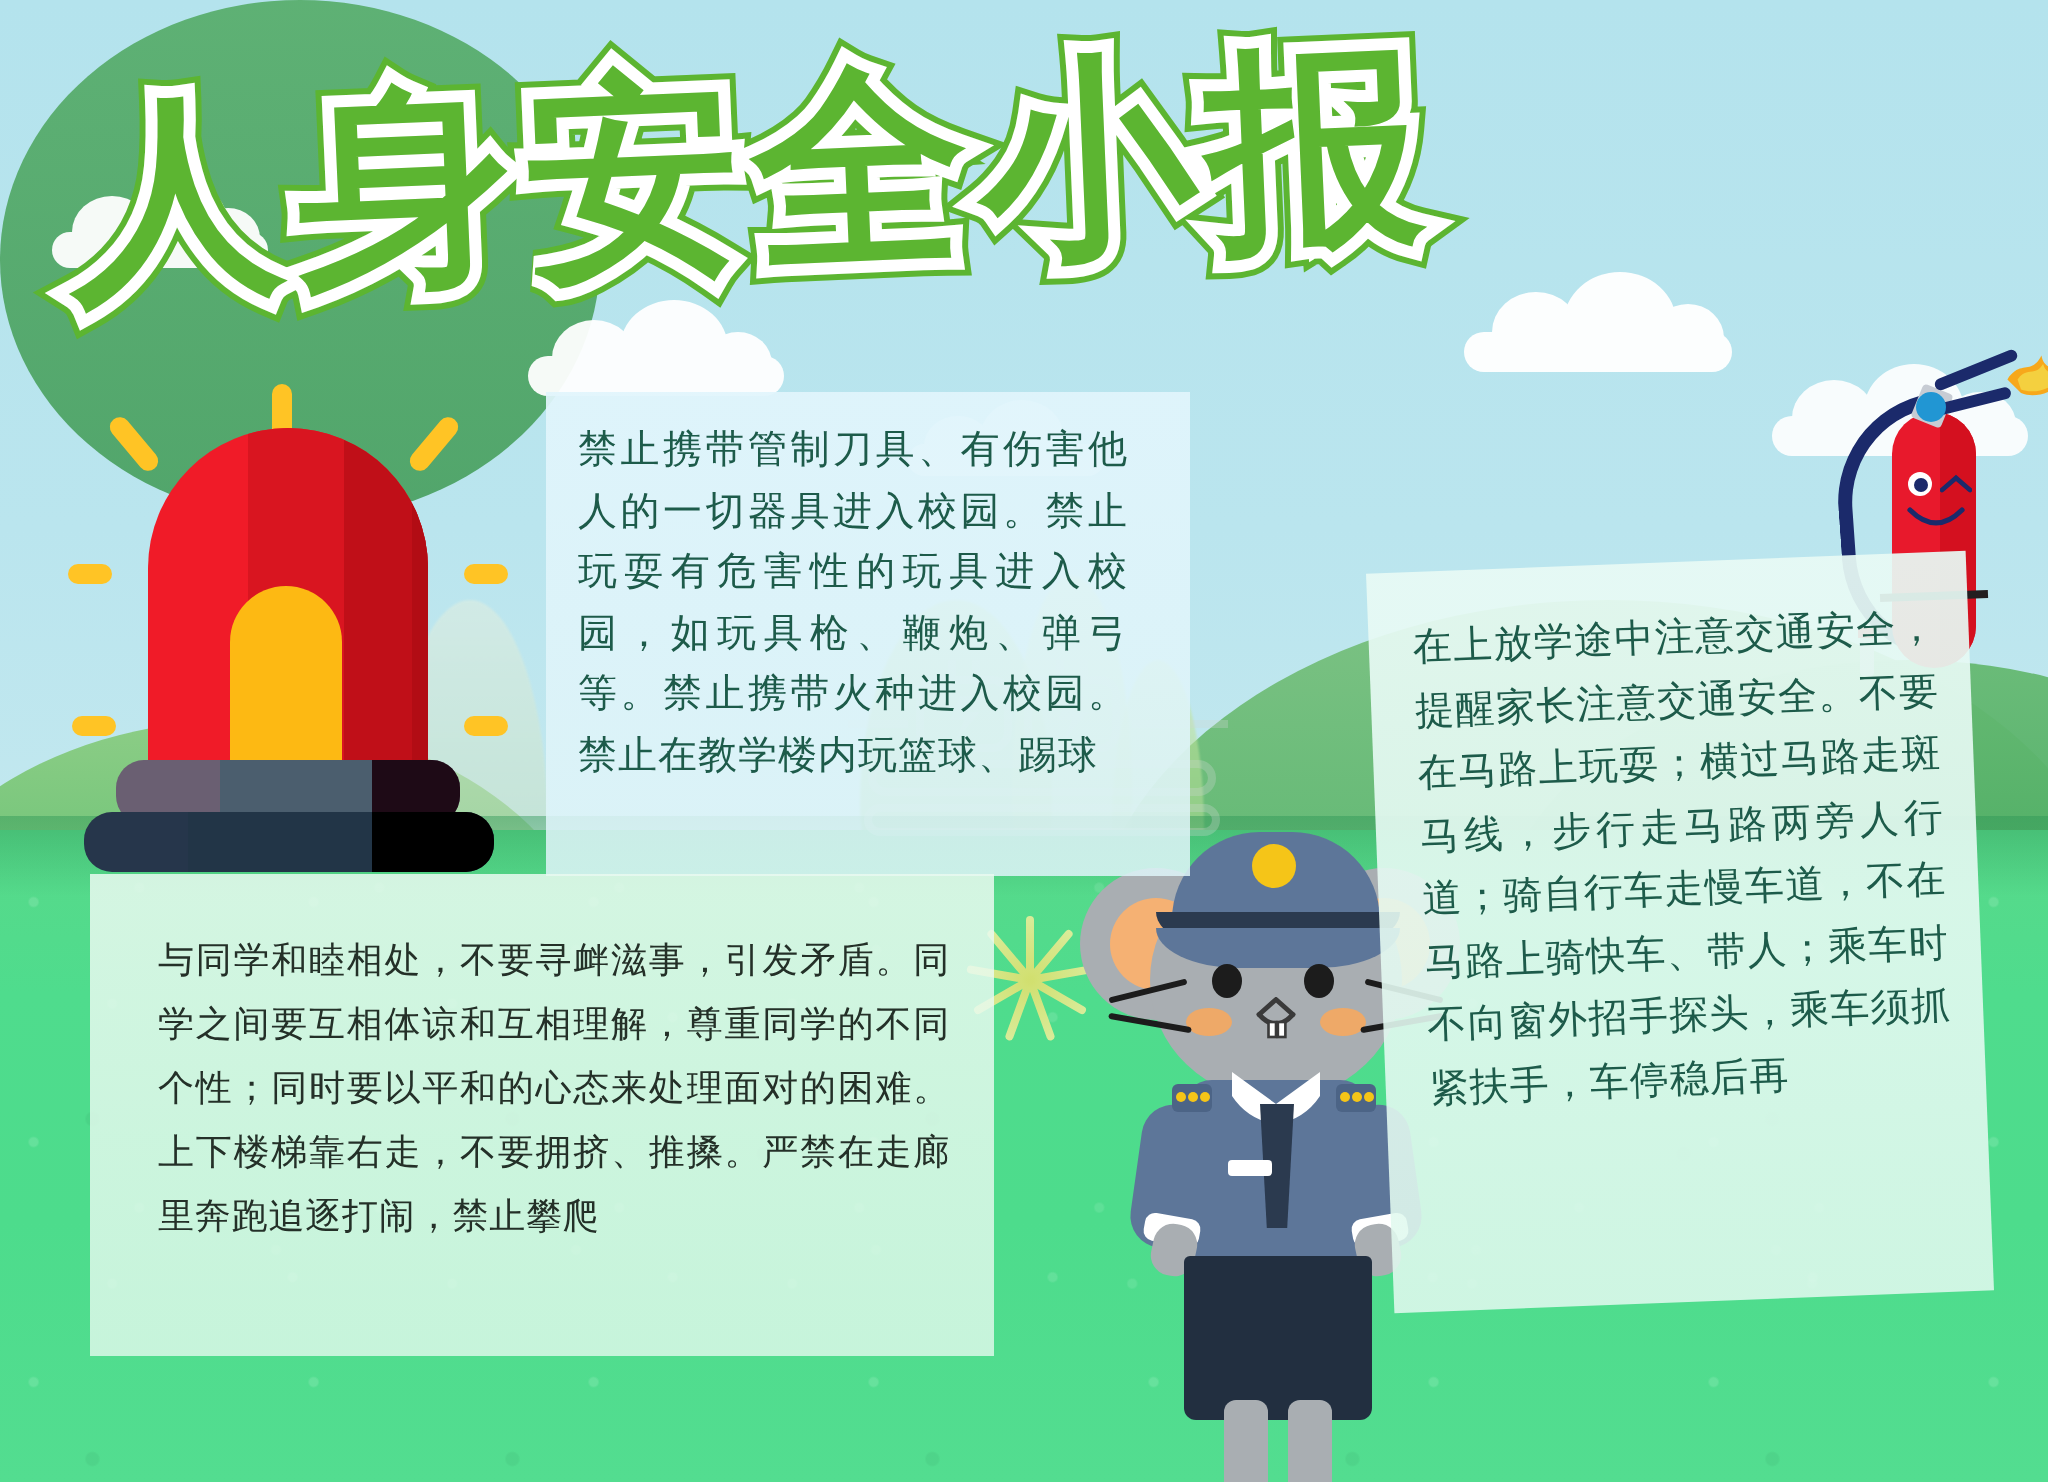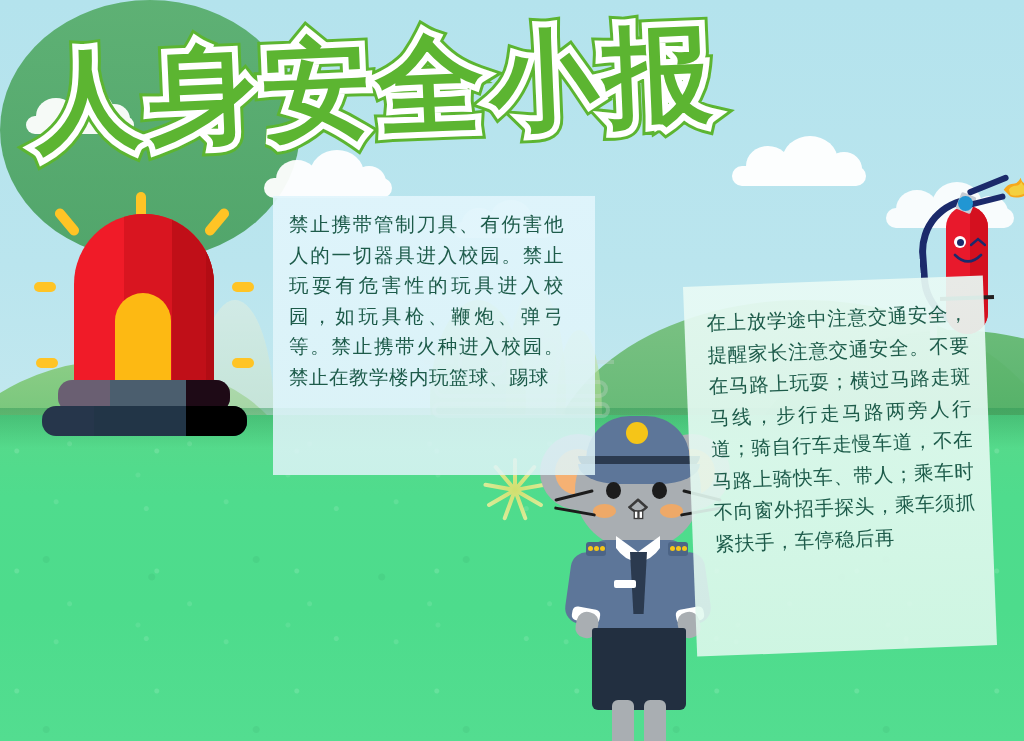--- a/index.html
+++ b/index.html
@@ -106,21 +106,21 @@
     transform:rotate(-2.4deg);
   }
 
   
   .panel{
     position:absolute;
     color:#1d5b4a;
     font-family:"DejaVu Sans","Liberation Sans",sans-serif;
   }
   .panel-1{
-    left:273px;top:196px;width:322px;height:279px;
+    left:273px;top:196px;width:322px;height:242px;
     background:linear-gradient(rgba(225,245,252,.93),rgba(222,244,248,.86));
     padding:14px 31px 10px 16px;box-sizing:border-box;
     font-size:19.5px;line-height:30.5px;letter-spacing:.5px;
     text-align:justify;
   }
   .panel-2{
     left:45px;top:437px;width:452px;height:241px;
     background:linear-gradient(rgba(233,250,240,.86),rgba(228,250,238,.80));
     padding:28px 22px 10px 34px;box-sizing:border-box;
     font-size:18px;line-height:32px;letter-spacing:.4px;
@@ -402,18 +402,21 @@
     <div class="m-skirt"></div>
     <div class="m-leg" style="left:92px;top:288px;"></div>
     <div class="m-leg" style="left:124px;top:288px;"></div>
 
   </div>
 
   <div class="panel panel-1">
     <span>禁止携带管制刀具、有伤害他人的一切器具进入校园。禁止玩耍有危害性的玩具进入校园，如玩具枪、鞭炮、弹弓等。禁止携带火种进入校园。禁止在教学楼内玩篮球、踢球</span>
   </div>
 
+  <div class="panel panel-2">
+    <span>与同学和睦相处，不要寻衅滋事，引发矛盾。同学之间要互相体谅和互相理解，尊重同学的不同个性；同时要以平和的心态来处理面对的困难。上下楼梯靠右走，不要拥挤、推搡。严禁在走廊里奔跑追逐打闹，禁止攀爬</span>
+  </div>
 
   <div class="panel panel-3">
     <span>在上放学途中注意交通安全，提醒家长注意交通安全。不要在马路上玩耍；横过马路走斑马线，步行走马路两旁人行道；骑自行车走慢车道，不在马路上骑快车、带人；乘车时不向窗外招手探头，乘车须抓紧扶手，车停稳后再</span>
   </div>
 
 </div>
 
 </body></html>

